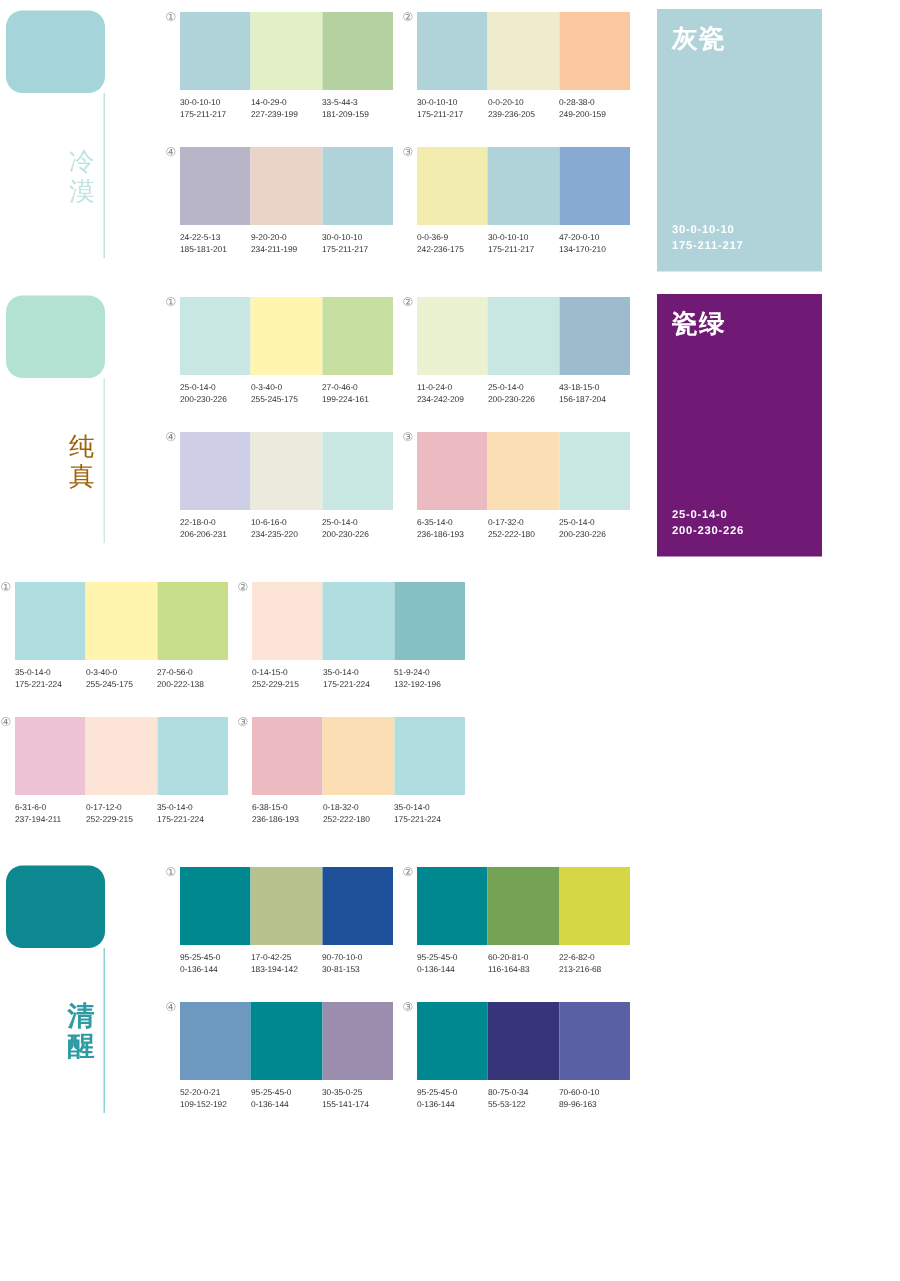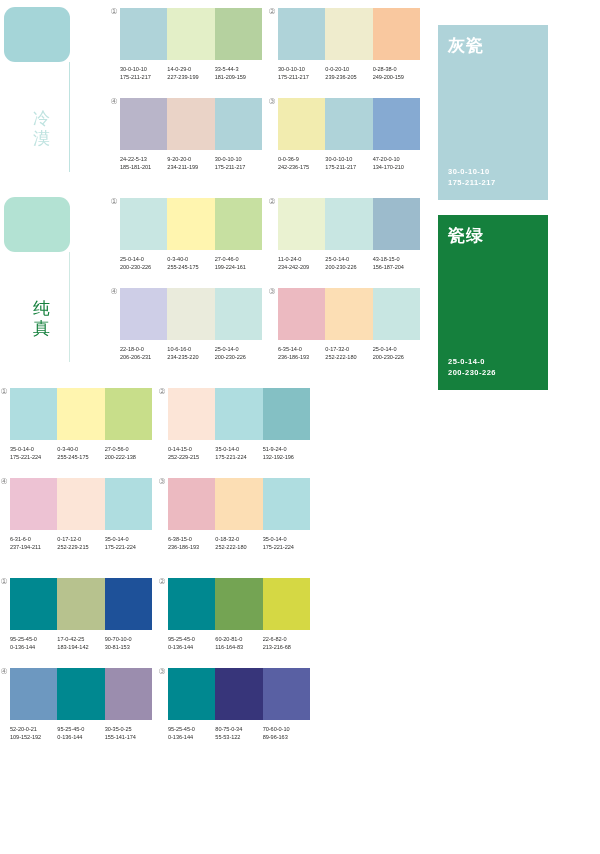--- a/index.html
+++ b/index.html
@@ -45,26 +45,26 @@
   .key-stem {
     position: absolute;
     left: 69px;
     top: 62px;
     width: 1.4px;
     height: 110px;
   }
   .key-label {
     position: absolute;
     left: 33px;
-    top: 108px;
+    top: 98px;
     width: 30px;
     font-size: 17px;
     line-height: 20px;
     letter-spacing: 0px;
-    text-align: left;
+    text-align: right;
     font-family: "DejaVu Sans", sans-serif;
     font-weight: 400;
   }
   .key-label.bold {
     font-weight: 700;
     font-size: 18px;
   }
   
   .grid {
     position: relative;
@@ -118,21 +118,21 @@
     letter-spacing: -0.05px;
     white-space: nowrap;
   }
   .code .rgb { display: block; }
   
   .hero {
     position: relative;
     width: 110px;
     min-width: 110px;
     height: 175px;
-    margin-top: 25px;
+    margin-top: 6px;
     margin-left: 8px;
   }
   .hero-title {
     position: absolute;
     left: 10px;
     top: 10px;
     font-size: 17px;
     line-height: 20px;
     color: #ffffff;
     font-family: "DejaVu Sans", sans-serif;
@@ -223,21 +223,21 @@
       </div>
       <div class="hero light" style="background: rgb(175, 211, 217);">
         <div class="hero-title">灰瓷</div>
         <div class="hero-codes"><span>30-0-10-10</span><span class="rgb">175-211-217</span></div>
       </div>
     </div>
     <div class="section">
       <div class="key-col">
         <div class="key-chip" style="background: rgb(179, 226, 211);"></div>
         <div class="key-stem" style="background: rgb(207, 233, 227);"></div>
-        <div class="key-label" style="color: #15803d;">纯真</div>
+        <div class="key-label" style="color: #a16207;">纯真</div>
       </div>
       <div class="grid">
         <div class="combo c1">
           <div class="combo-num">①</div>
           <div class="swatches">
             <div class="swatch" style="background: rgb(200, 230, 226);"></div>
             <div class="swatch" style="background: rgb(255, 245, 175);"></div>
             <div class="swatch" style="background: rgb(199, 224, 161);"></div>
           </div>
           <div class="codes">
@@ -279,21 +279,21 @@
             <div class="swatch" style="background: rgb(252, 222, 180);"></div>
             <div class="swatch" style="background: rgb(200, 230, 226);"></div>
           </div>
           <div class="codes">
             <div class="code"><span>6-35-14-0</span><span class="rgb">236-186-193</span></div>
             <div class="code"><span>0-17-32-0</span><span class="rgb">252-222-180</span></div>
             <div class="code"><span>25-0-14-0</span><span class="rgb">200-230-226</span></div>
           </div>
         </div>
       </div>
-      <div class="hero light" style="background: #15803d;">
+      <div class="hero light" style="background: #701a75;">
         <div class="hero-title">瓷绿</div>
         <div class="hero-codes"><span>25-0-14-0</span><span class="rgb">200-230-226</span></div>
       </div>
     </div>
     <div class="section">
       <div class="grid">
         <div class="combo c1">
           <div class="combo-num">①</div>
           <div class="swatches">
             <div class="swatch" style="background: rgb(175, 221, 224);"></div>
@@ -341,20 +341,25 @@
           </div>
           <div class="codes">
             <div class="code"><span>6-38-15-0</span><span class="rgb">236-186-193</span></div>
             <div class="code"><span>0-18-32-0</span><span class="rgb">252-222-180</span></div>
             <div class="code"><span>35-0-14-0</span><span class="rgb">175-221-224</span></div>
           </div>
         </div>
       </div>
     </div>
     <div class="section">
+      <div class="key-col">
+        <div class="key-chip" style="background: rgb(13, 136, 144);"></div>
+        <div class="key-stem" style="background: rgb(143, 211, 214);"></div>
+        <div class="key-label bold" style="color: rgb(46, 155, 163);">清醒</div>
+      </div>
       <div class="grid">
         <div class="combo c1">
           <div class="combo-num">①</div>
           <div class="swatches">
             <div class="swatch" style="background: rgb(0, 136, 144);"></div>
             <div class="swatch" style="background: rgb(183, 194, 142);"></div>
             <div class="swatch" style="background: rgb(30, 81, 153);"></div>
           </div>
           <div class="codes">
             <div class="code"><span>95-25-45-0</span><span class="rgb">0-136-144</span></div>

